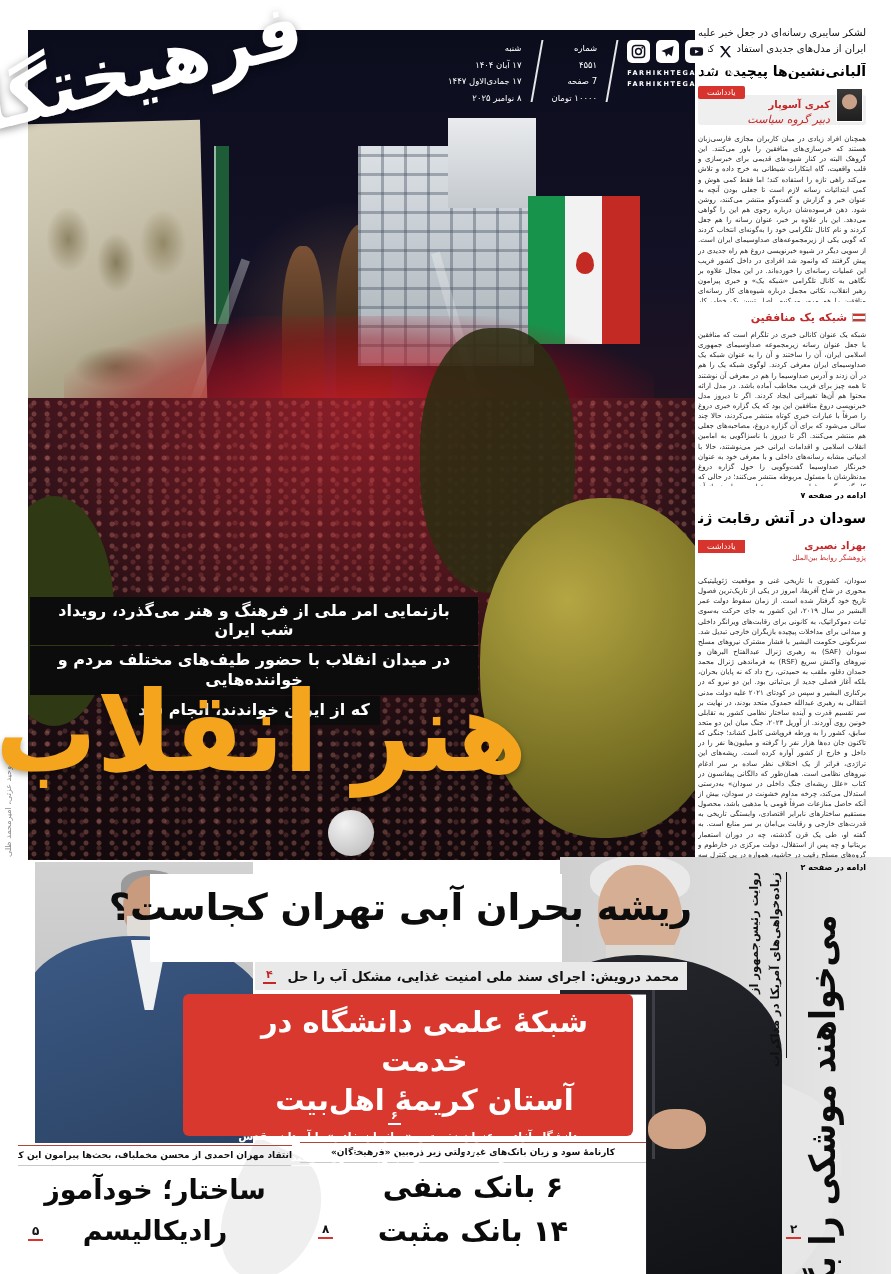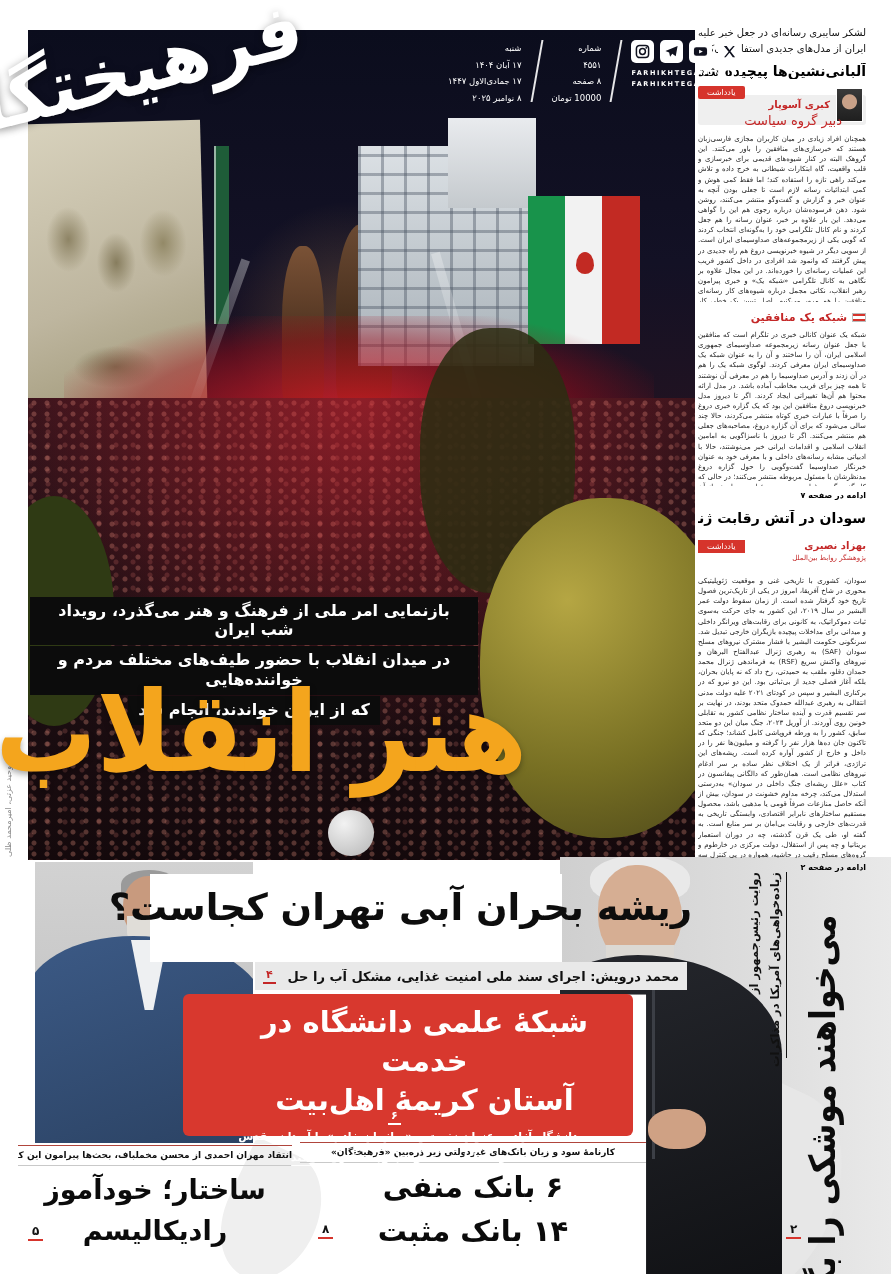--- a/index.html
+++ b/index.html
@@ -80,21 +80,21 @@
   .rc-kicker{font-size:10px;line-height:1.55;text-align:right;color:#111;}
   .rc-h1{font-size:14px;font-weight:bold;color:#000;margin:7px 0 0;white-space:nowrap;overflow:hidden;}
   .byline1{position:relative;background:#efefef;border-radius:3px;height:30px;margin:16px 0 9px;}
   .badge{position:absolute;top:-9px;left:0;background:#d6342c;color:#fff;font-size:8px;
     padding:2px 9px;border-radius:2px;}
   .by-photo{position:absolute;right:3px;top:-7px;width:27px;height:34px;border:1px solid #fff;
     background:
       radial-gradient(circle at 50% 40%,#c9a188 0 7px,rgba(0,0,0,0) 8px),
       linear-gradient(#3a3a3a,#1f1f1f);}
   .by-name{position:absolute;right:36px;top:4px;color:#c42727;font-weight:bold;font-size:10px;}
-  .by-role{position:absolute;right:24px;top:18px;color:#c42727;font-size:13px;}
+  .by-role{position:absolute;right:36px;top:18px;color:#c42727;font-size:11px;font-style:italic;}
   .rc-body{font-size:7px;line-height:1.45;text-align:justify;color:#1c1c1c;overflow:hidden;}
   .body-intro{height:168px;}
   .body-network{height:156px;}
   .body-sudan{height:282px;}
   .rc-subhead{color:#c42727;font-weight:bold;font-size:11px;margin:9px 0 6px;display:flex;
     align-items:center;gap:5px;}
   .flag-ico{width:14px;height:9px;flex:0 0 auto;border:1px solid #bbb;
     background:linear-gradient(180deg,#d6342c 0 33%,#fff 33% 66%,#d6342c 66% 100%);}
   .rc-cont{font-size:8px;font-weight:bold;color:#000;margin:5px 0 10px;}
   .rc-h2{font-size:14px;font-weight:bold;color:#000;margin:6px 0 14px;white-space:nowrap;overflow:hidden;}
@@ -220,22 +220,22 @@
     <div class="issue-col">
       <div>شنبه</div>
       <div>۱۷ آبان ۱۴۰۴</div>
       <div>۱۷ جمادی‌الاول ۱۴۴۷</div>
       <div>۸ نوامبر ۲۰۲۵</div>
     </div>
     <div class="vbar"></div>
     <div class="issue-col">
       <div>شماره</div>
       <div class="issue-num">۴۵۵۱</div>
-      <div>۸ صفحه</div>
-      <div>10000 تومان</div>
+      <div>7 صفحه</div>
+      <div>۱۰۰۰۰ تومان</div>
     </div>
     <div class="vbar"></div>
     <div class="social">
       <div class="social-icons">
         <span class="sicon">
           <svg viewBox="0 0 16 16">
               <rect x="1.5" y="1.5" width="13" height="13" rx="3.5" fill="none" stroke="#10121f" stroke-width="1.6"></rect>
               <circle cx="8" cy="8" r="3.1" fill="none" stroke="#10121f" stroke-width="1.6"></circle>
               <circle cx="12" cy="4.1" r="1" fill="#10121f"></circle>
             </svg>

